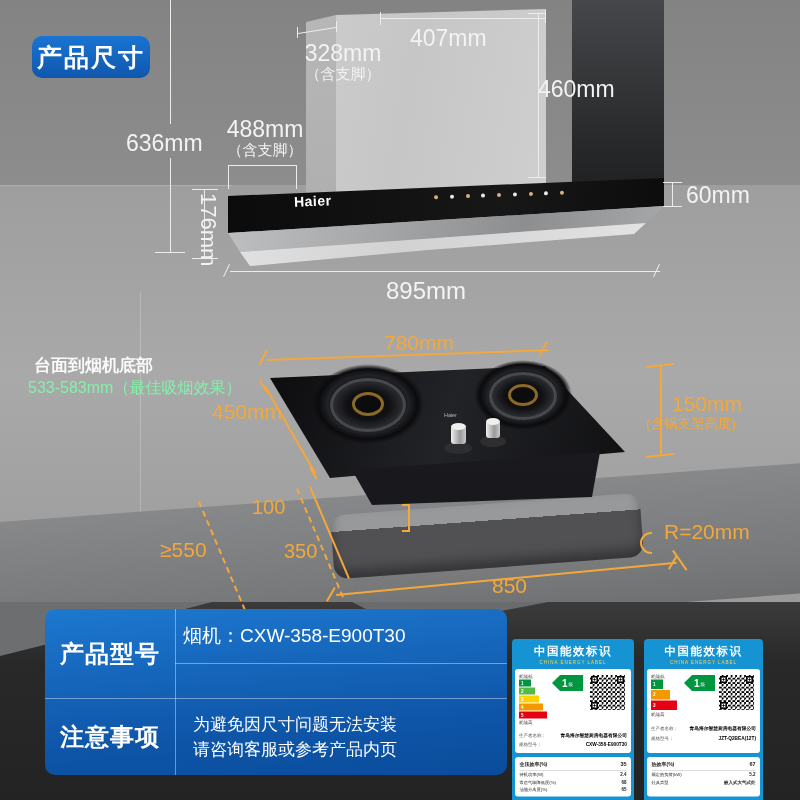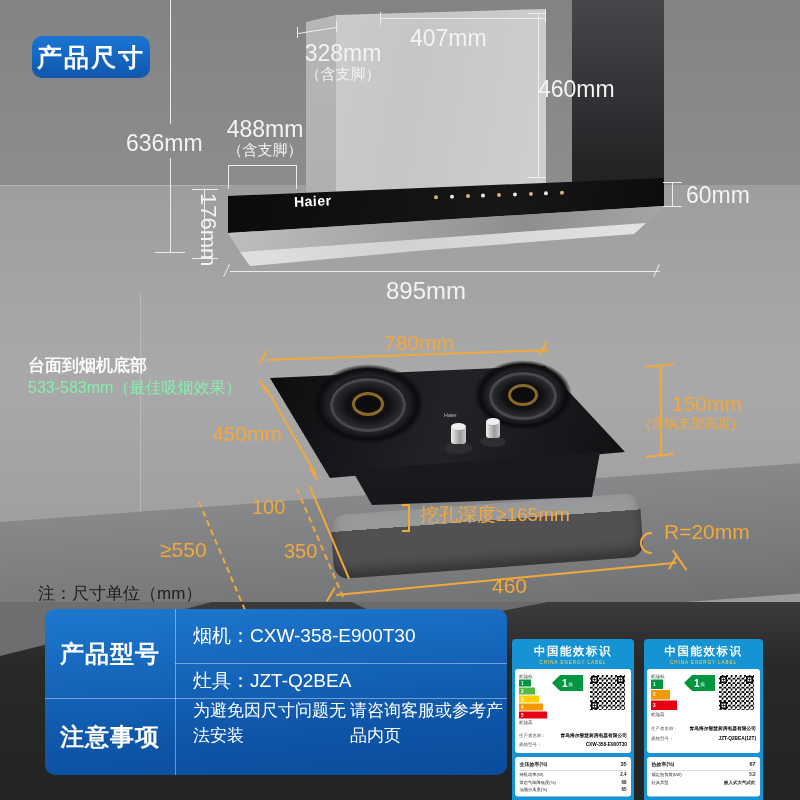--- a/index.html
+++ b/index.html
@@ -60,23 +60,23 @@
          clip-path:polygon(0 0,55% 0,55% 100%,0 100%);background:transparent;}
   
   #footer-bg{left:0;top:602px;width:800px;height:198px;background:linear-gradient(180deg,#3b3b3b,#292929 30%,#232323);}
   .wedgeA{clip-path:polygon(0 602px,212px 602px,128px 624px,0 656px);background:#6d6e70;}
   .wedgeB{clip-path:polygon(352px 602px,548px 602px,470px 617px,390px 621px);background:#6a6b6d;}
   
   #spec-table{left:45px;top:609px;width:462px;height:166px;border-radius:10px;
       background:linear-gradient(175deg,#1d78cf,#0e55a8 70%,#0a4c9b);color:#fff;}
   #spec-table .hdr{position:absolute;display:flex;align-items:center;justify-content:center;
       font-size:24px;font-weight:bold;letter-spacing:1px;}
-  #spec-table .cell{position:absolute;display:flex;align-items:center;padding-left:18px;font-size:19px;}
+  #spec-table .cell{position:absolute;display:flex;align-items:center;padding-left:8px;font-size:19px;}
   #spec-table .div{position:absolute;background:rgba(255,255,255,.4);}
-  #spec-notice{position:absolute;left:130px;top:89px;width:332px;height:77px;display:flex;flex-direction:row;
+  #spec-notice{position:absolute;left:130px;top:89px;width:332px;height:77px;display:flex;flex-direction:column;
       justify-content:center;padding-left:18px;font-size:17px;line-height:25px;}
   
   .elabel{position:absolute;width:122px;height:178px;margin-top:32px;}
   .elabel-inner{width:244px;height:356px;transform:scale(.5);transform-origin:0 0;
       background:#1593d2;border-radius:8px;padding:8px 6px 6px;color:#fff;}
   .el-title{text-align:center;font-size:23px;font-weight:bold;letter-spacing:3px;}
   .el-sub{text-align:center;font-size:9px;color:#ffd94d;letter-spacing:2px;margin-top:3px;}
   .el-panel1{position:relative;background:#fff;border-radius:6px;margin-top:8px;height:168px;padding:8px;color:#222;}
   .el-low,.el-high{font-size:9px;color:#333;}
   .bar{color:#fff;font-size:9px;line-height:14px;padding-left:4px;margin-bottom:2px;font-weight:bold;}
@@ -163,21 +163,21 @@
   <div class="wline" style="left:672px;top:182px;width:1px;height:25px"></div>
   <div class="wline" style="left:663px;top:182px;width:19px;height:1px"></div>
   <div class="wline" style="left:663px;top:206px;width:19px;height:1px"></div>
   <div class="wtxt" style="left:686px;top:182px">60mm</div>
 
   <div class="wline" style="left:230px;top:271px;width:430px;height:1px"></div>
   <div class="wline rot" style="left:229px;top:264px;width:1px;height:14px;transform:rotate(25deg)"></div>
   <div class="wline rot" style="left:659px;top:264px;width:1px;height:14px;transform:rotate(25deg)"></div>
   <div class="wtxt" style="left:386px;top:277px;font-size:24px">895mm</div>
 
-  <div class="info-title" style="left:28px;top:354px">台面到烟机底部</div>
+  <div class="info-title" style="left:34px;top:354px">台面到烟机底部</div>
   <div class="info-line" style="left:28px;top:378px">533-583mm（最佳吸烟效果）</div>
 
   <div id="slab" class="abs"></div>
   <div id="hole" class="abs"></div>
 
   <div class="shape stove-glass"></div>
   <div class="shape stove-box"></div>
   <div class="burner-outer" style="left:312px;top:364px;width:112px;height:80px"></div>
   <div class="burner-ring" style="left:330px;top:378px;width:76px;height:54px"></div>
   <div class="burner-core" style="left:352px;top:392px;width:32px;height:24px"></div>
@@ -193,21 +193,21 @@
   <div class="knob-cap" style="left:486px;top:418px;width:14px;height:7px"></div>
 
   <div class="oline rot" style="left:267px;top:359px;width:282px;height:2px;transform:rotate(-2deg)"></div>
   <div class="oline rot" style="left:266px;top:350px;width:2px;height:16px;transform:rotate(28deg)"></div>
   <div class="oline rot" style="left:546px;top:341px;width:2px;height:16px;transform:rotate(28deg)"></div>
   <div class="otxt" style="left:384px;top:331px">780mm</div>
 
   <div class="oline rot" style="left:266px;top:386px;width:101px;height:2px;transform:rotate(60deg)"></div>
   <div class="oline rot" style="left:259px;top:381px;width:2px;height:14px;transform:rotate(-30deg)"></div>
   <div class="oline rot" style="left:309px;top:468px;width:2px;height:14px;transform:rotate(-30deg)"></div>
-  <div class="otxt" style="left:212px;top:422px">450mm</div>
+  <div class="otxt" style="left:212px;top:400px">450mm</div>
 
   <div class="oline" style="left:660px;top:366px;width:2px;height:90px"></div>
   <div class="oline rot" style="left:646px;top:366px;width:28px;height:2px;transform:rotate(-6deg)"></div>
   <div class="oline rot" style="left:646px;top:456px;width:28px;height:2px;transform:rotate(-6deg)"></div>
   <div class="otxt" style="left:672px;top:392px">150mm</div>
   <div class="otxt" style="left:646px;top:415px;font-size:13.5px">(含锅支架高度)</div>
 
   <div id="footer-bg" class="abs"></div>
   <div class="shape wedgeA"></div>
   <div class="shape wedgeB"></div>
@@ -215,37 +215,34 @@
   <div class="odash" style="left:198px;top:502px;height:118px;transform:rotate(-23deg)"></div>
   <div class="odash" style="left:296px;top:489px;height:118px;transform:rotate(-23deg)"></div>
   <div class="oline rot" style="left:309px;top:487px;width:2px;height:100px;transform:rotate(-23deg)"></div>
   <div class="otxt" style="left:252px;top:496px;font-size:20px">100</div>
   <div class="otxt" style="left:284px;top:540px;font-size:20px">350</div>
   <div class="otxt" style="left:160px;top:538px">≥550</div>
 
   <div class="oline rot" style="left:336px;top:594px;width:342px;height:2px;transform:rotate(-5.4deg)"></div>
   <div class="oline rot" style="left:334px;top:587px;width:2px;height:16px;transform:rotate(30deg)"></div>
   <div class="oline rot" style="left:676px;top:555px;width:2px;height:16px;transform:rotate(30deg)"></div>
-  <div class="otxt" style="left:492px;top:574px">460</div>
+  <div class="otxt" style="left:492px;top:574px">850</div>
 
   <div class="oline" style="left:408px;top:504px;width:2px;height:28px"></div>
   <div class="oline" style="left:402px;top:504px;width:7px;height:2px"></div>
   <div class="oline" style="left:402px;top:530px;width:7px;height:2px"></div>
-  <div class="otxt" style="left:420px;top:502px;font-size:19px">挖孔深度≥165mm</div>
 
   <div id="r-arc" class="abs"></div>
   <div class="oline rot" style="left:672px;top:551px;width:2px;height:24px;transform:rotate(-35deg)"></div>
   <div class="otxt" style="left:664px;top:520px">R=20mm</div>
 
-  <div id="note-text" class="abs">注：尺寸单位（mm）</div>
 
   <div id="spec-table" class="abs">
     <div class="hdr" style="left:0;top:0;width:130px;height:89px">产品型号</div>
     <div class="cell" style="left:130px;top:0;width:332px;height:54px">烟机：CXW-358-E900T30</div>
-    <div class="cell" style="left:130px;top:54px;width:332px;height:35px">灶具：JZT-Q2BEA</div>
     <div class="hdr" style="left:0;top:89px;width:130px;height:77px">注意事项</div>
     <div id="spec-notice">
       <span>为避免因尺寸问题无法安装</span>
       <span>请咨询客服或参考产品内页</span>
     </div>
     <div class="div" style="left:130px;top:0;width:1px;height:166px"></div>
     <div class="div" style="left:130px;top:54px;width:332px;height:1px"></div>
     <div class="div" style="left:0;top:89px;width:462px;height:1px"></div>
   </div>
 

